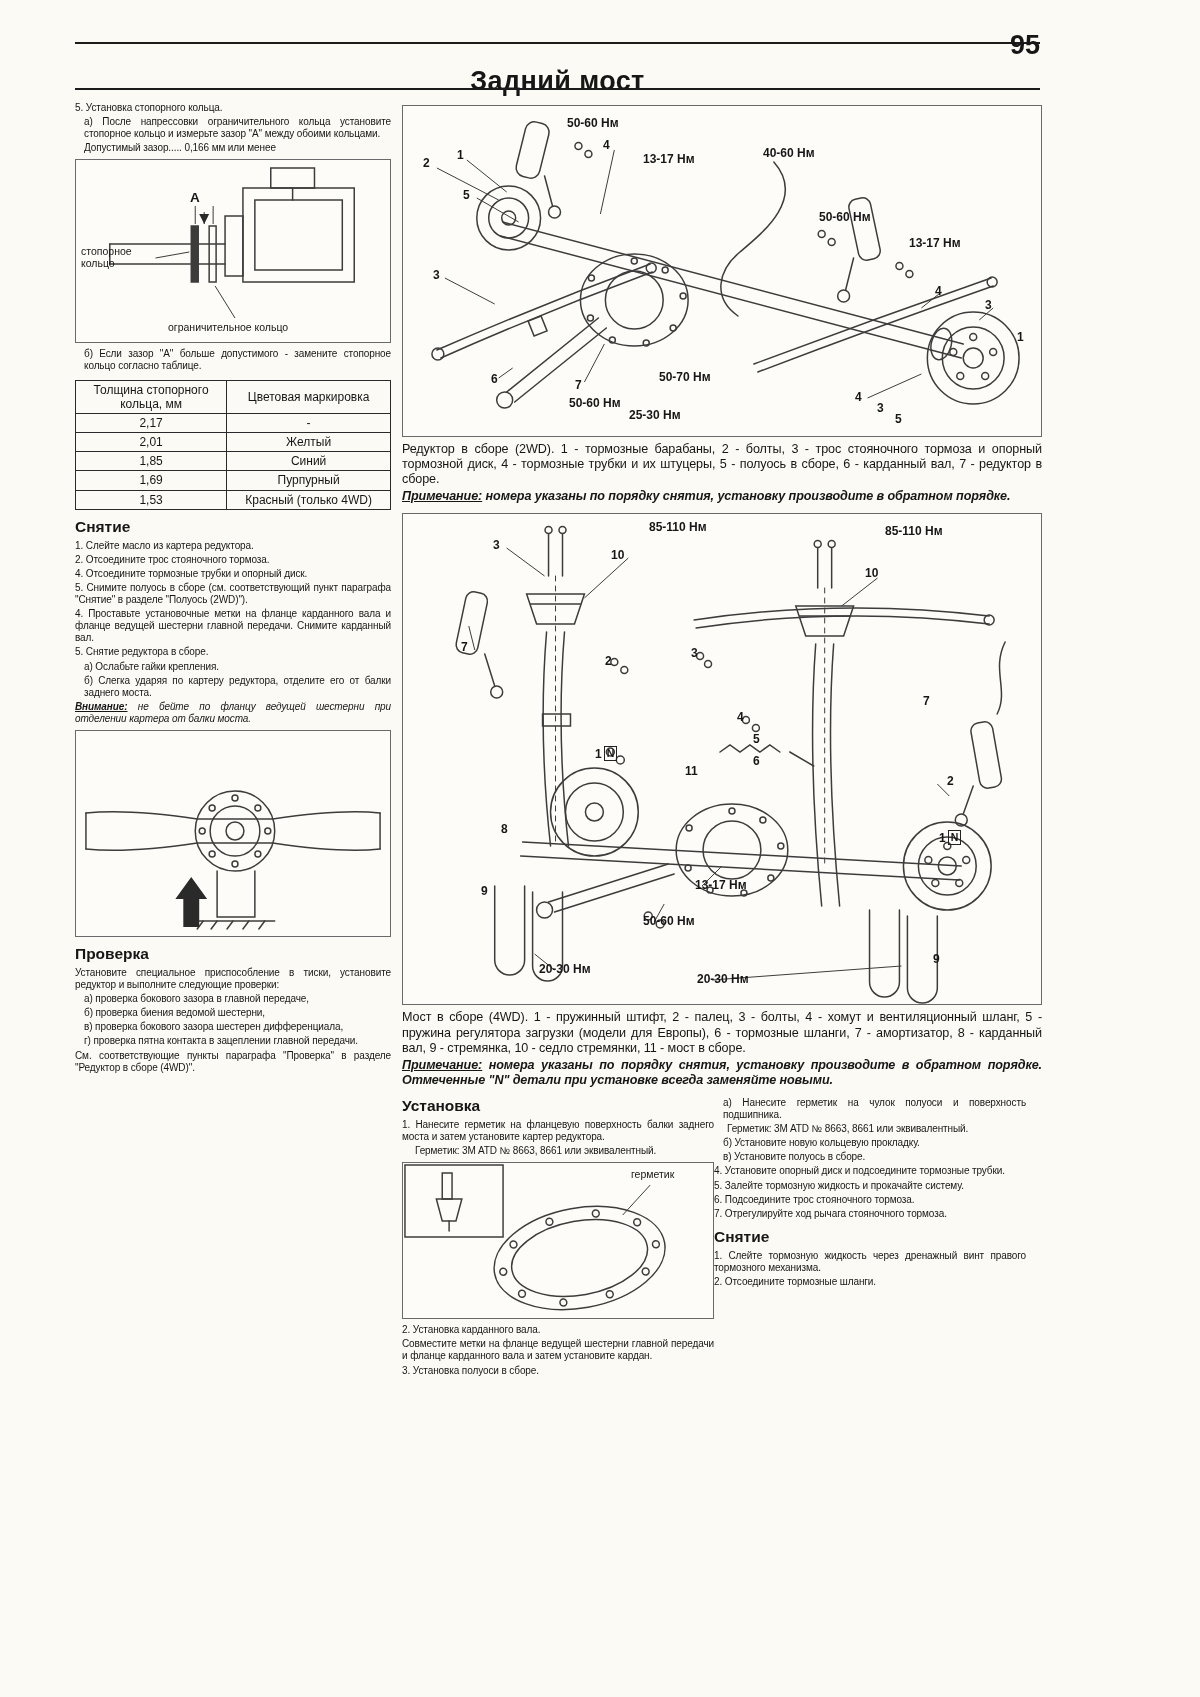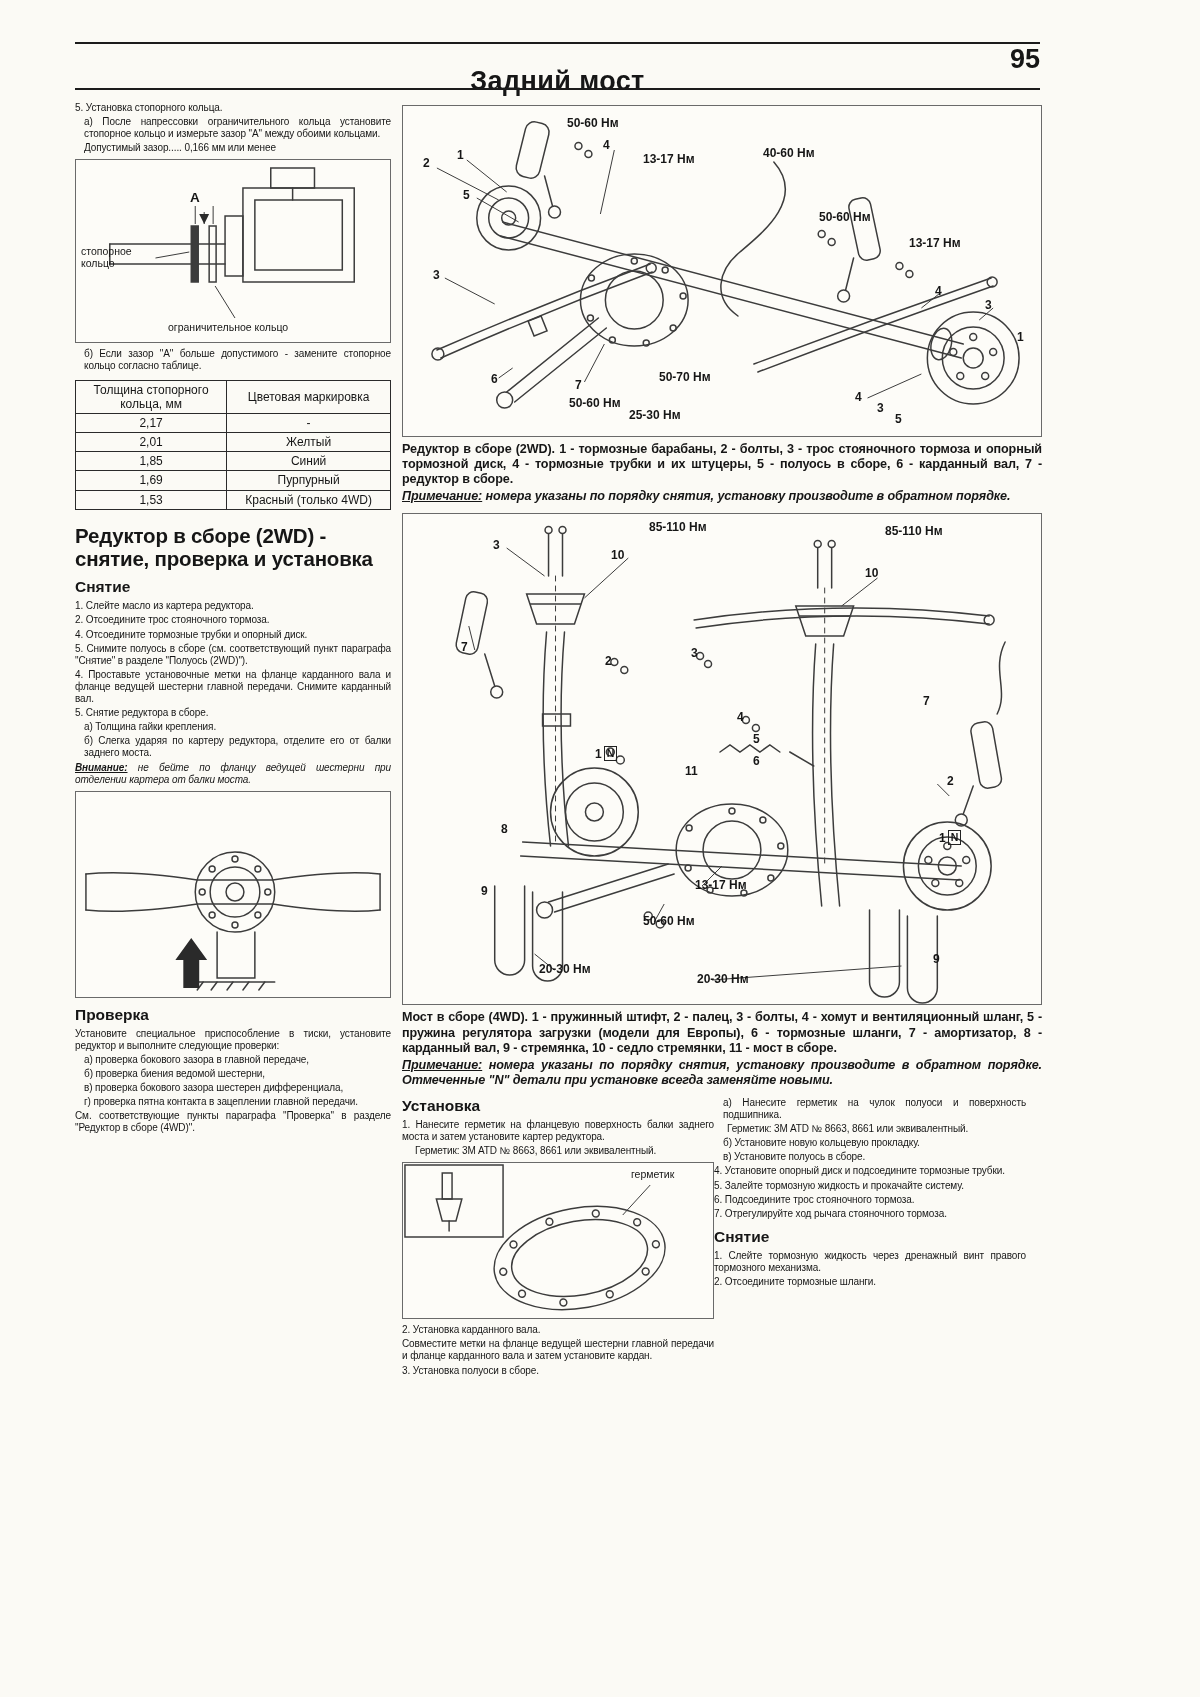--- a/index.html
+++ b/index.html
@@ -6,21 +6,21 @@
   body{
     width:1200px;height:1697px;position:relative;
     background:#fbfaf5;color:#161616;
     font-family:"Liberation Sans","DejaVu Sans",sans-serif;
   }
   .rule{position:absolute;background:#1b1b1b}
   #rule-top{left:75px;top:42px;width:965px;height:2px}
   #rule-bottom{left:75px;top:88px;width:965px;height:2px}
   #page-title{position:absolute;left:75px;top:48px;width:965px;text-align:center;
     font-size:27px;font-weight:bold;letter-spacing:.4px}
-  #page-number{position:absolute;left:75px;top:44px;width:965px;text-align:right;
+  #page-number{position:absolute;left:75px;top:30px;width:965px;text-align:right;
     font-size:27px;font-weight:bold}
   #col-left{position:absolute;left:75px;top:102px;width:316px}
   #col-right{position:absolute;left:402px;top:100px;width:640px}
   p.b{font-size:10px;line-height:1.21;text-align:justify;margin:0 0 2px 0;letter-spacing:-.1px}
   p.ind{padding-left:9px}
   p.spec{padding-left:13px}
   .h-big{font-size:20.5px;font-weight:bold;line-height:1.14;margin:14px 0 7px;letter-spacing:-.2px}
   .h-mid{font-size:15.5px;font-weight:bold;margin:8px 0 4px}
   .note-lbl{font-style:italic;text-decoration:underline;font-weight:bold}
   .note-txt{font-style:italic}
@@ -28,21 +28,21 @@
   .ring th,.ring td{border:1px solid #2a2a2a;padding:2px 4px;text-align:center;
     font-weight:normal;line-height:1.18}
   .fig{position:relative;border:1px solid #6a6a6a;background:#fdfcf8;margin:5px 0;overflow:hidden}
   .fig svg{position:absolute;left:0;top:0;width:100%;height:100%}
   .co{position:absolute;font-weight:bold;font-size:12px;white-space:nowrap}
   .co.t{font-size:12px}
   .nbox{display:inline-block;border:1.3px solid #222;padding:0 2px;font-size:10.5px;
     line-height:1.15;vertical-align:1px;margin-left:2px}
   .flabel{position:absolute;font-size:10.5px;line-height:1.12}
   .flabel.big{font-size:13.5px;font-weight:bold}
-  .caption{font-size:12.6px;font-weight:bold;text-align:justify;line-height:1.2;margin:5px 0 2px;letter-spacing:-.1px}
+  .caption{font-size:12.6px;font-weight:normal;text-align:justify;line-height:1.2;margin:5px 0 2px;letter-spacing:-.1px}
   .capnote{font-size:12.6px;font-weight:bold;font-style:italic;text-align:justify;line-height:1.2;margin:0 0 9px;letter-spacing:-.1px}
   .capnote .lbl{text-decoration:underline}
   #sub-cols{display:flex;gap:0;margin-top:8px}
   .subcol{width:312px}
   svg .ink{stroke:#3c3c3c;fill:none;stroke-width:1.5;stroke-linecap:round}
   svg .thin{stroke:#3c3c3c;fill:none;stroke-width:1}
   svg .fill{fill:#2a2a2a;stroke:none}
 </style>
 </head>
 <body>
@@ -109,30 +109,29 @@
           <td>1,69</td>
           <td>Пурпурный</td>
         </tr>
     <tr>
           <td>1,53</td>
           <td>Красный (только 4WD)</td>
         </tr>
   </tbody>
     </table>
 
-  <h2 class="h-big">Редуктор в сборе (2WD) - снятие, проверка и установка</h2>
   <h3 class="h-mid">Снятие</h3>
 
   <p class="b">1. Слейте масло из картера редуктора.</p>
   <p class="b">2. Отсоедините трос стояночного тормоза.</p>
   <p class="b">4. Отсоедините тормозные трубки и опорный диск.</p>
   <p class="b">5. Снимите полуось в сборе (см. соответствующий пункт параграфа "Снятие" в разделе "Полуось (2WD)").</p>
   <p class="b">4. Проставьте установочные метки на фланце карданного вала и фланце ведущей шестерни главной передачи. Снимите карданный вал.</p>
   <p class="b">5. Снятие редуктора в сборе.</p>
-  <p class="b ind">а) Толщина гайки крепления.</p>
+  <p class="b ind">а) Ослабьте гайки крепления.</p>
   <p class="b ind">б) Слегка ударяя по картеру редуктора, отделите его от балки заднего моста.</p>
 
   <p class="b"><span class="note-lbl">Внимание:</span> <span class="note-txt">не бейте по фланцу ведущей шестерни при отделении картера от балки моста.</span></p>
 
   <div class="fig" style="height:205px">
     <svg viewBox="0 0 316 205" preserveAspectRatio="none">
       <g class="ink" stroke-width="1.8">
         <path d="M10,82 C50,78 95,84 122,88 L198,88 C225,84 268,78 306,82"></path>
         <path d="M10,118 C50,122 95,116 122,112 L198,112 C225,116 268,122 306,118"></path>
         <line x1="10" y1="82" x2="10" y2="118"></line>

